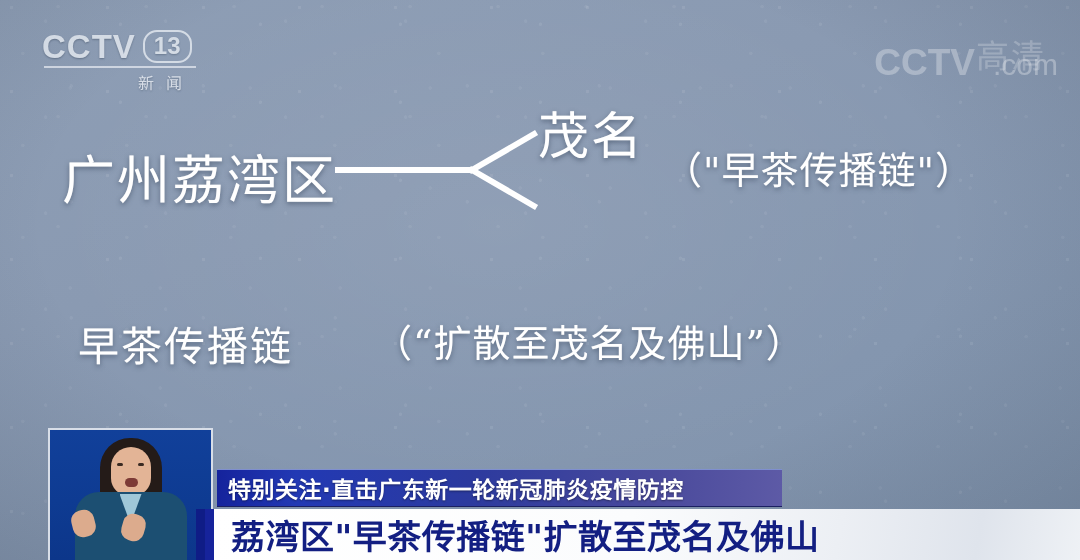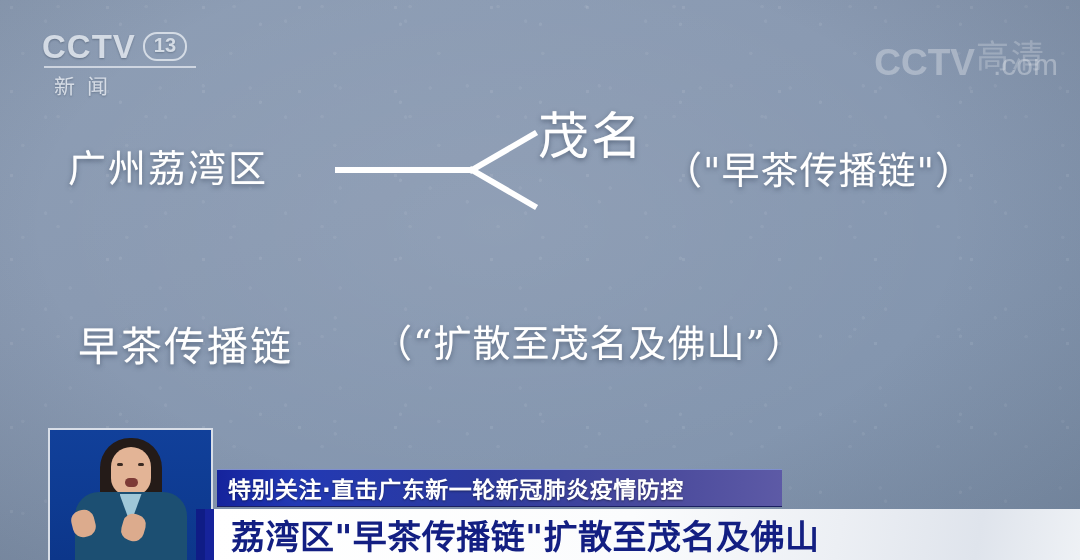--- a/index.html
+++ b/index.html
@@ -56,37 +56,37 @@
     letter-spacing: 1px;
     color: #eef2f7;
     text-shadow: 0 1px 2px rgba(40,55,75,.55);
     line-height: 1;
   }
   .bug-13 {
     margin-left: 7px;
     padding: 1px 9px 2px 9px;
     border: 2px solid #eef2f7;
     border-radius: 14px;
-    font-size: 20px;
+    font-size: 24px;
     font-weight: 700;
     color: #eef2f7;
     line-height: 1.08;
     text-shadow: 0 1px 2px rgba(40,55,75,.45);
   }
   .bug-underline {
     width: 152px;
     height: 2px;
     background: #eef2f7;
     margin: 3px 0 2px 2px;
     opacity: .9;
   }
   .bug-sub {
-    text-align: left;
+    text-align: right;
     width: 152px;
-    font-size: 21px;
+    font-size: 16px;
     letter-spacing: 12px;
     text-indent: 12px;
     color: #f0f3f8;
     font-family: "DejaVu Sans", "Liberation Sans", sans-serif;
     text-shadow: 0 1px 2px rgba(40,55,75,.5);
   }
 
   
   #watermark {
     position: absolute;
@@ -122,21 +122,21 @@
   }
 
   
   .slide-text {
     position: absolute;
     color: #ffffff;
     font-family: "DejaVu Serif", "Liberation Serif", serif;
     text-shadow: 0 2px 5px rgba(45,60,82,.55), 0 0 1px rgba(255,255,255,.5);
     white-space: nowrap;
   }
-  #node-source    { left: 68px;  top: 138px; font-size: 38px; letter-spacing: 2px; }
+  #node-source    { left: 62px;  top: 138px; font-size: 53px; letter-spacing: 2px; }
   #node-maoming   { left: 538px; top: 95px;  font-size: 51px; letter-spacing: 2px; }
   #node-foshan    { left: 538px; top: 192px; font-size: 41px; letter-spacing: 2px; }
   #label-chain-1  { left: 664px; top: 140px; font-size: 38px; letter-spacing: 1px; }
   #node-port      { left: 78px;  top: 313px; font-size: 41px; letter-spacing: 2px; }
   #label-chain-2  { left: 374px; top: 313px; font-size: 38px; letter-spacing: 1px; }
 
   #connector-svg {
     position: absolute;
     left: 0;
     top: 0;

